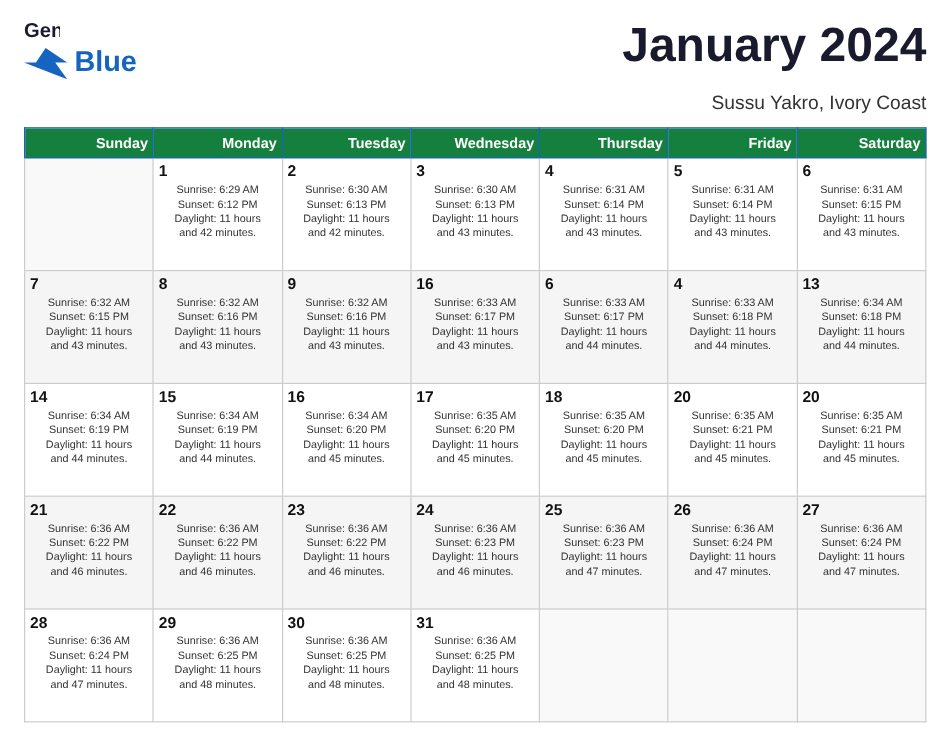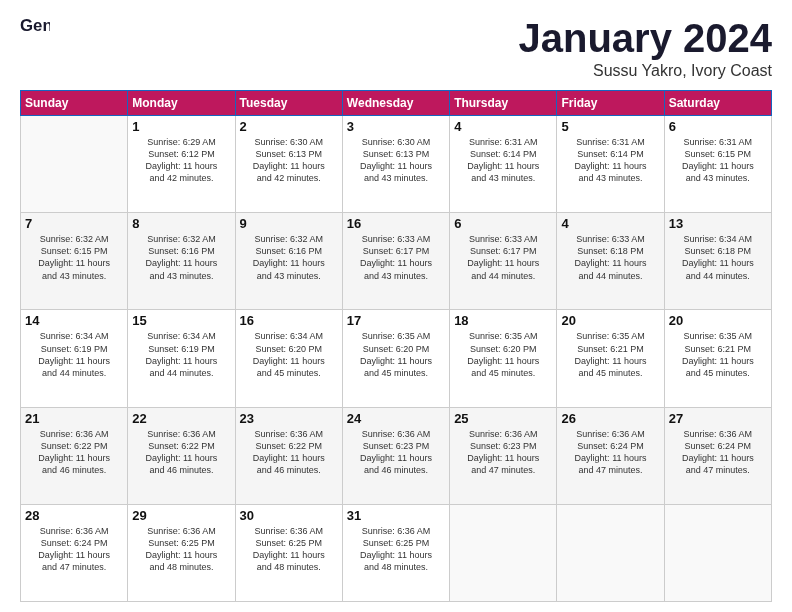--- a/index.html
+++ b/index.html
@@ -42,37 +42,37 @@
     }
     .main-title {
       font-size: 40px;
       font-weight: bold;
       color: #1a1a2e;
       line-height: 1.1;
     }
     .subtitle {
       font-size: 16px;
       color: #333;
-      margin-top: 2px;
+      margin-top: 18px;
     }
     .calendar {
       flex: 1;
       border: 1px solid #ccc;
       border-collapse: collapse;
       width: 100%;
       table-layout: fixed;
     }
     .calendar th {
-      background: #be185d;
+      background: #15803d;
       color: #fff;
       font-size: 12px;
       font-weight: bold;
       padding: 5px 4px;
       border: 1px solid #1565c0;
-      text-align: left;
+      text-align: right;
     }
     .calendar td {
       border: 1px solid #ccc;
       vertical-align: top;
       padding: 3px 4px;
       font-size: 9.5px;
       color: #333;
       background: #fff;
       height: 88px;
     }
@@ -99,20 +99,26 @@
 </head>
 <body>
 
 <div class="page">
   <div class="header">
     <div class="logo">
       <div class="logo-wrapper">
         <svg class="logo-bird" viewBox="0 0 50 35" xmlns="http://www.w3.org/2000/svg">
           <text x="0" y="24" font-size="28" font-weight="bold" fill="#1a1a2e" font-family="Arial">General</text>
         </svg>
+      </div>
+      <div style="display:flex; align-items:center; gap:6px;">
+        <svg width="36" height="28" viewBox="0 0 36 28">
+          <polygon points="18,2 36,14 26,14 36,28 0,14 10,14" fill="#1565c0"></polygon>
+        </svg>
+        <span style="font-size:24px; font-weight:bold; color:#1565c0;">Blue</span>
       </div>
     </div>
     <div class="title-section">
       <div class="main-title">January 2024</div>
       <div class="subtitle">Sussu Yakro, Ivory Coast</div>
     </div>
   </div>
 
   <table class="calendar">
     <thead>

